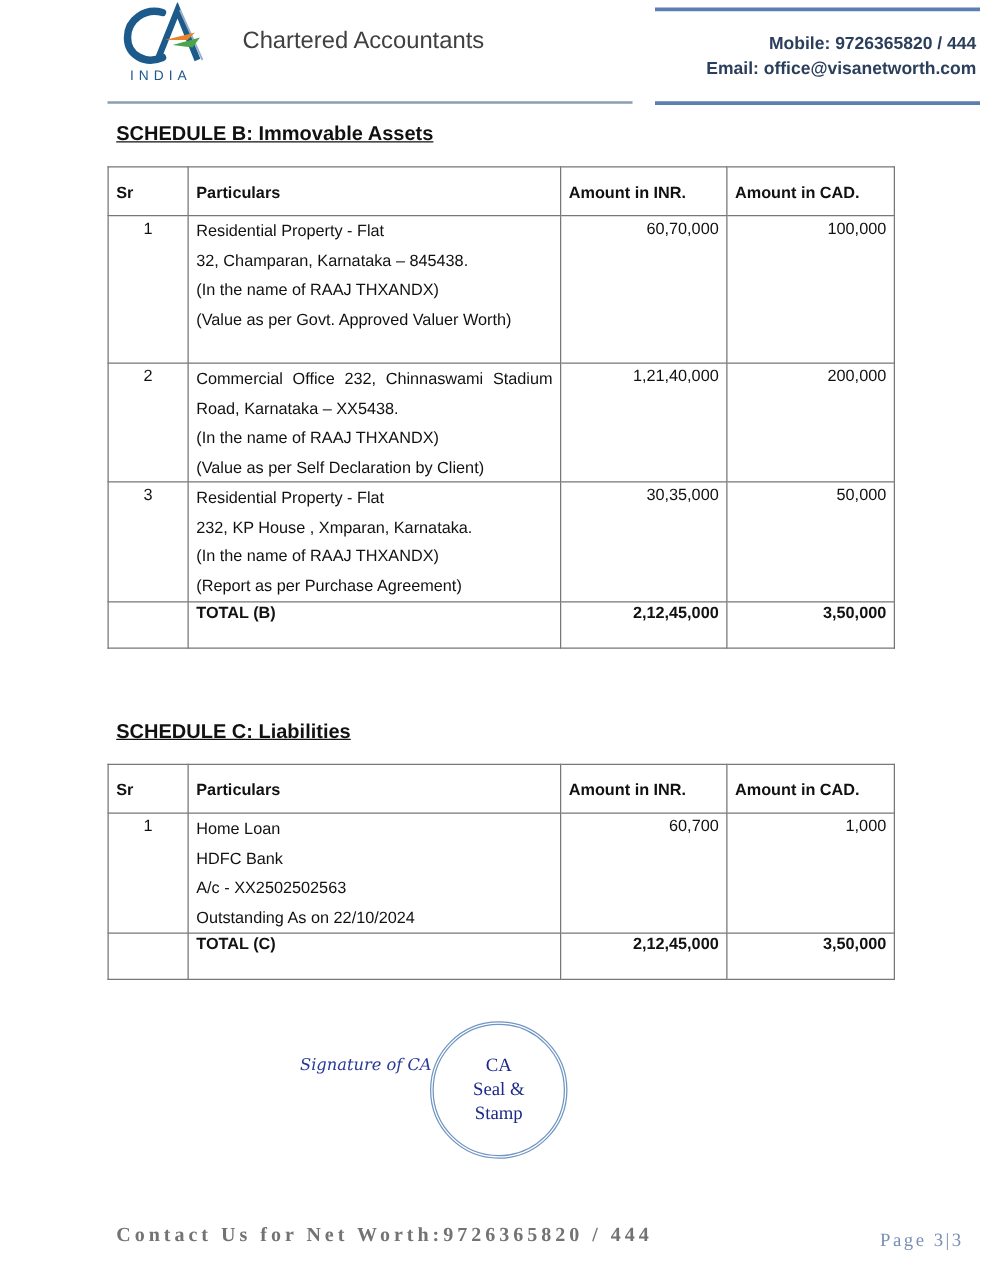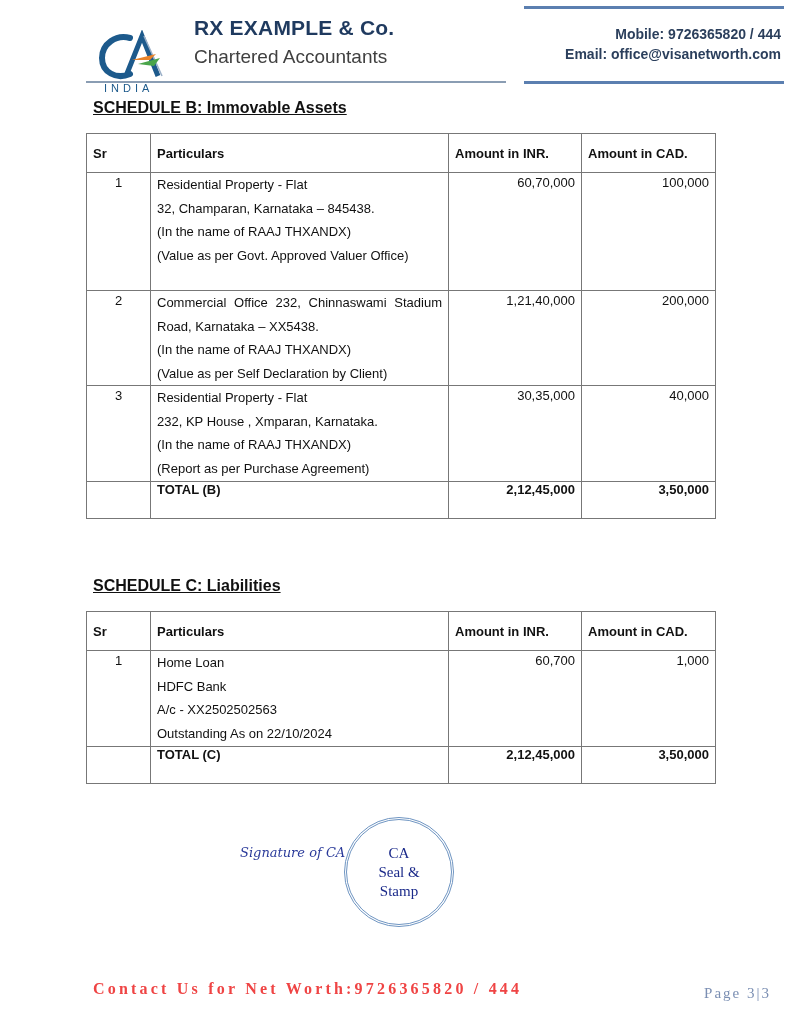--- a/index.html
+++ b/index.html
@@ -1,17 +1,17 @@
 <!DOCTYPE html>
 <html><head>
 <meta charset="utf-8">
 <style>
   html, body { margin:0; padding:0; }
   body { width:791px; height:1024px; background:#ffffff; position:relative; font-family:"Liberation Sans", sans-serif; color:#111; overflow:hidden; }
-  .logo { position:absolute; left:96px; top:30px; width:80px; height:66px; }
+  .logo { position:absolute; left:96px; top:2px; width:80px; height:66px; }
   .firm { position:absolute; left:194px; top:16px; }
   .firm-name { font-size:21px; font-weight:bold; color:#1f3a5f; letter-spacing:0.2px; }
   .firm-sub { font-size:19px; color:#404040; margin-top:6px; }
   .hdr-line-left { position:absolute; left:86px; top:81px; width:420px; height:2px; background:#8a9db3; }
   .hdr-line-r1 { position:absolute; left:524px; top:6px; width:260px; height:3px; background:#5b7fb0; }
   .hdr-line-r2 { position:absolute; left:524px; top:81px; width:260px; height:3px; background:#5b7fb0; }
   .contact { position:absolute; right:10px; top:24px; text-align:right; font-size:14px; font-weight:bold; color:#2b3f5c; line-height:20px; }
   .sched-title { position:absolute; left:93px; font-size:16px; font-weight:bold; text-decoration:underline; color:#111; }
   table.sched { position:absolute; left:86px; width:630px; border-collapse:collapse; font-size:13px; }
   table.sched td, table.sched th { border:1px solid #777; vertical-align:top; padding:0 6px; }
@@ -21,38 +21,37 @@
   .c-part { width:285px; }
   .c-inr { width:120px; text-align:right; }
   .c-cad { width:121px; text-align:right; }
   .part-line { line-height:23.5px; text-align:justify; }
   .amt { padding-top:16px; line-height:20px; }
   td.srv { padding-top:2px; line-height:20px; }
   .total-row td { font-weight:bold; height:36px; vertical-align:bottom; padding-bottom:4px; }
   .sig { position:absolute; left:240px; top:845px; font-family:"DejaVu Serif", serif; font-style:italic; font-size:13px; color:#2a3a9a; }
   .stamp { position:absolute; left:344px; top:817px; width:104px; height:104px; border-radius:50%; border:3px double #6f95c2; display:flex; flex-direction:column; align-items:center; justify-content:center; }
   .stamp span { font-family:"Liberation Serif", serif; font-size:15px; color:#1b2a8a; line-height:19px; }
-  .footer-left { position:absolute; left:93px; top:980px; font-family:"Liberation Serif", serif; font-size:16px; font-weight:bold; color:#ef4444; letter-spacing:3.2px; }
+  .footer-left { position:absolute; left:93px; top:980px; font-family:"Liberation Serif", serif; font-size:16px; font-weight:bold; color:#737373; letter-spacing:3.2px; }
   .footer-right { position:absolute; right:20px; top:985px; font-family:"Liberation Serif", serif; font-size:15px; color:#7b8fb3; letter-spacing:2px; }
 </style>
 </head>
 <body>
 
 <div class="logo">
   <svg width="80" height="66" viewBox="0 0 80 66">
     <path d="M34 8 C20 4 6 14 6 28 C6 42 20 50 34 44" fill="none" stroke="#1d5a8c" stroke-width="6" stroke-linecap="round"></path>
     <path d="M30 46 L46 6 L62 46" fill="none" stroke="#1d5a8c" stroke-width="5"></path>
     <path d="M48 6 L66 46" fill="none" stroke="#9bb0c8" stroke-width="1.5"></path>
     <path d="M36 30 L60 24 L54 30 Z" fill="#e8832a"></path>
     <path d="M42 34 L64 28 L58 36 Z" fill="#4aa54a"></path>
     <text x="8" y="62" font-family="Liberation Sans, sans-serif" font-size="11" letter-spacing="4" fill="#1d5a8c">INDIA</text>
   </svg>
 </div>
 <div class="firm">
-  <div class="firm-name">RX EXAMPLE &amp; Co.</div>
   <div class="firm-sub">Chartered Accountants</div>
 </div>
 <div class="hdr-line-left"></div>
 <div class="hdr-line-r1"></div>
 <div class="hdr-line-r2"></div>
 <div class="contact">
   <div>Mobile: 9726365820 / 444</div>
   <div>Email: office@visanetworth.com</div>
 </div>
 
@@ -64,21 +63,21 @@
     <th class="c-part">Particulars</th>
     <th class="c-inr" style="text-align:left">Amount in INR.</th>
     <th class="c-cad" style="text-align:left">Amount in CAD.</th>
   </tr>
   <tr style="height:118px;">
     <td class="c-sr srv">1</td>
     <td class="c-part">
       <div class="part-line">Residential Property - Flat</div>
       <div class="part-line">32, Champaran, Karnataka – 845438.</div>
       <div class="part-line">(In the name of RAAJ THXANDX)</div>
-      <div class="part-line">(Value as per Govt. Approved Valuer Office)</div>
+      <div class="part-line">(Value as per Govt. Approved Valuer Worth)</div>
     </td>
     <td class="c-inr amt">60,70,000</td>
     <td class="c-cad amt">100,000</td>
   </tr>
   <tr style="height:95px;">
     <td class="c-sr srv">2</td>
     <td class="c-part">
       <div class="part-line">Commercial Office 232, Chinnaswami Stadium Road, Karnataka – XX5438.</div>
       <div class="part-line">(In the name of RAAJ THXANDX)</div>
       <div class="part-line">(Value as per Self Declaration by Client)</div>
@@ -88,21 +87,21 @@
   </tr>
   <tr style="height:96px;">
     <td class="c-sr srv">3</td>
     <td class="c-part">
       <div class="part-line">Residential Property - Flat</div>
       <div class="part-line">232, KP House , Xmparan, Karnataka.</div>
       <div class="part-line">(In the name of RAAJ THXANDX)</div>
       <div class="part-line">(Report as per Purchase Agreement)</div>
     </td>
     <td class="c-inr amt">30,35,000</td>
-    <td class="c-cad amt">40,000</td>
+    <td class="c-cad amt">50,000</td>
   </tr>
   <tr class="total-row">
     <td class="c-sr"></td>
     <td class="c-part">TOTAL (B)</td>
     <td class="c-inr">2,12,45,000</td>
     <td class="c-cad">3,50,000</td>
   </tr>
 </tbody>
   </table>
 

